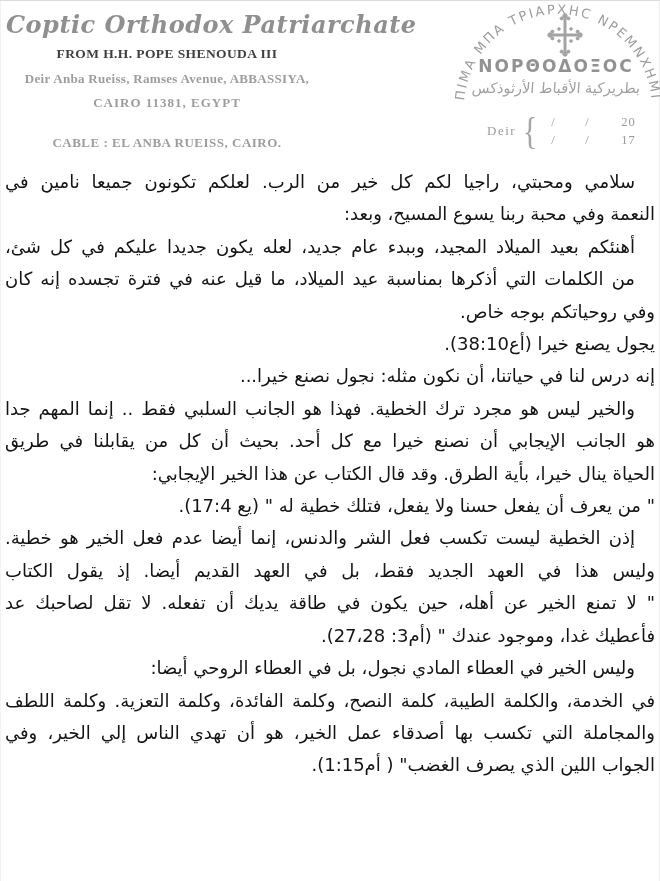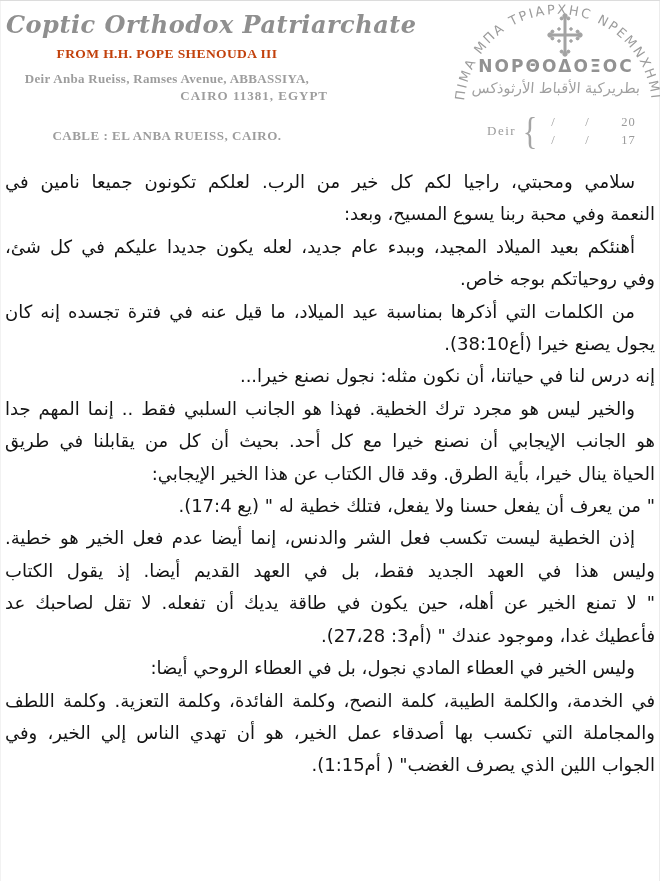--- a/index.html
+++ b/index.html
@@ -11,23 +11,23 @@
   
   .lh{
     position:absolute;left:6px;top:10px;width:322px;text-align:center;
     color:#979797;
     font-weight:bold;
   }
   .lh-title{
     font-family:"DejaVu Serif",serif;font-style:italic;font-size:24px;
     letter-spacing:.5px;color:#8f8f8f;white-space:nowrap;
   }
-  .lh-from{font-size:13.5px;letter-spacing:.4px;margin-top:7px;color:#c2410c;}
+  .lh-from{font-size:13.5px;letter-spacing:.4px;margin-top:7px;color:#404040;}
   .lh-addr1{font-size:13px;letter-spacing:.3px;margin-top:9px;color:#9d9d9d;}
-  .lh-addr2{font-size:13px;letter-spacing:1px;margin-top:1px;color:#9d9d9d;text-align:right;}
+  .lh-addr2{font-size:13px;letter-spacing:1px;margin-top:8px;color:#9d9d9d;}
   .lh-cable{font-size:13px;letter-spacing:.5px;margin-top:24px;color:#9d9d9d;}
   
   .seal{position:absolute;left:450px;top:2px;width:212px;height:110px;color:#9e9e9e;}
   .seal svg{position:absolute;left:0;top:0;}
   .seal-name{
     position:absolute;top:54px;left:0;width:100%;text-align:center;
     font-family:"DejaVu Sans",sans-serif;font-weight:600;font-size:17px;
     letter-spacing:2px;color:#929292;
   }
   .seal-arabic{
@@ -116,22 +116,22 @@
       <span>/</span>
       <span>/</span>
       <span>17</span>
     </div>
   </div>
 
   <div class="letter-body" id="letter-body" dir="rtl">
       <div class="line fill indent">سلامي ومحبتي، راجيا لكم كل خير من الرب. لعلكم تكونون جميعا نامين في</div>
       <div class="line">النعمة وفي محبة ربنا يسوع المسيح، وبعد:</div>
       <div class="line fill indent">أهنئكم بعيد الميلاد المجيد، وببدء عام جديد، لعله يكون جديدا عليكم في كل شئ،</div>
+      <div class="line fill indent">من الكلمات التي أذكرها بمناسبة عيد الميلاد، ما قيل عنه في فترة تجسده إنه كان</div>
       <div class="line">وفي روحياتكم بوجه خاص.</div>
-      <div class="line fill indent">من الكلمات التي أذكرها بمناسبة عيد الميلاد، ما قيل عنه في فترة تجسده إنه كان</div>
       <div class="line">يجول يصنع خيرا (أع38:10).</div>
       <div class="line">إنه درس لنا في حياتنا، أن نكون مثله: نجول نصنع خيرا...</div>
       <div class="line fill indent">والخير ليس هو مجرد ترك الخطية. فهذا هو الجانب السلبي فقط .. إنما المهم جدا</div>
       <div class="line fill">هو الجانب الإيجابي أن نصنع خيرا مع كل أحد. بحيث أن كل من يقابلنا في طريق</div>
       <div class="line">الحياة ينال خيرا، بأية الطرق. وقد قال الكتاب عن هذا الخير الإيجابي:</div>
       <div class="line">" من يعرف أن يفعل حسنا ولا يفعل، فتلك خطية له " (يع 17:4).</div>
       <div class="line fill indent">إذن الخطية ليست تكسب فعل الشر والدنس، إنما أيضا عدم فعل الخير هو خطية.</div>
       <div class="line fill">وليس هذا في العهد الجديد فقط، بل في العهد القديم أيضا. إذ يقول الكتاب</div>
       <div class="line fill">" لا تمنع الخير عن أهله، حين يكون في طاقة يديك أن تفعله. لا تقل لصاحبك عد</div>
       <div class="line">فأعطيك غدا، وموجود عندك " (أم3: 27،28).</div>

